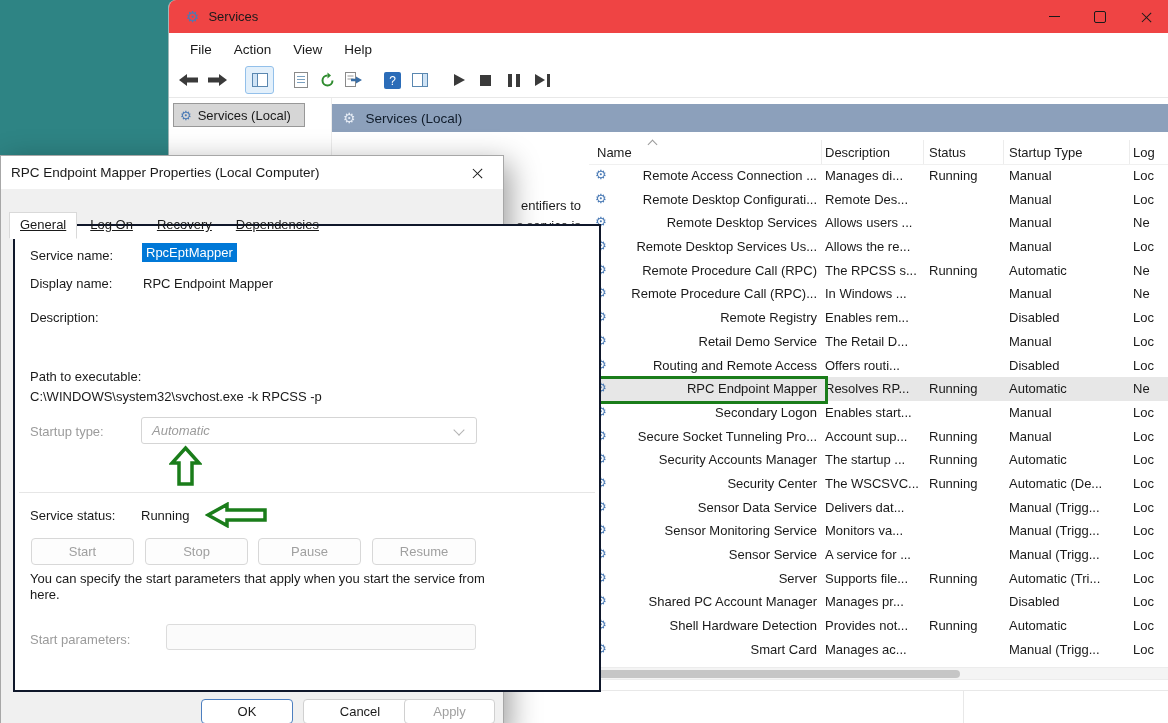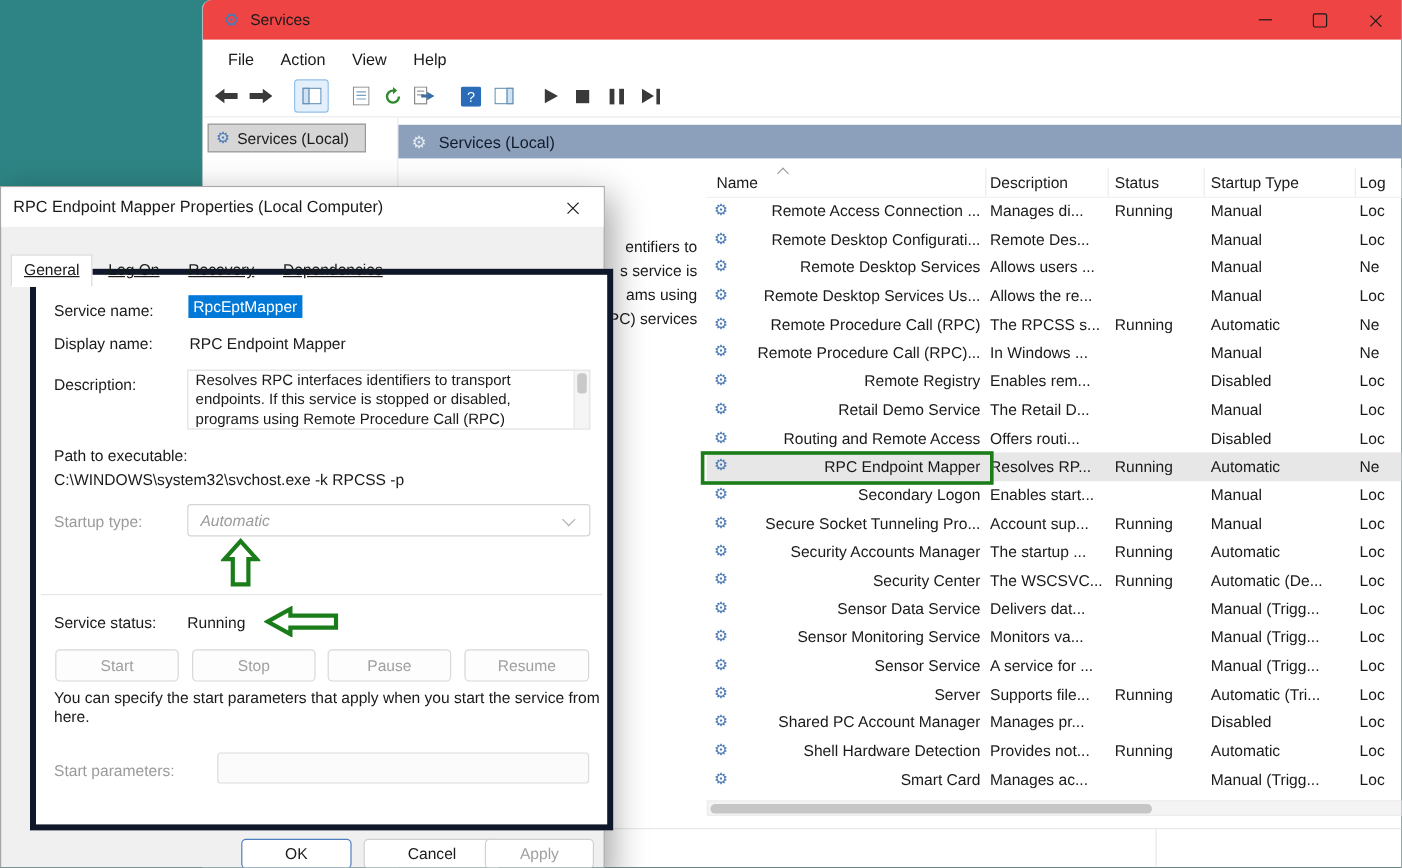--- a/index.html
+++ b/index.html
@@ -80,21 +80,21 @@
   .dialog{position:absolute;left:0;top:143px;width:504px;height:580px;background:#f0f0f0;
     border:1px solid #a7a7a7;box-shadow:6px 8px 28px rgba(0,0,0,.38);z-index:50;box-sizing:border-box;margin-top:12px;}
   .dlg-title{position:absolute;left:0;top:0;right:0;height:33px;background:#fff;display:flex;align-items:center;}
   .dlg-title-text{margin-left:10px;font-size:13.5px;}
   .dlg-close{position:absolute;right:6px;top:0;width:40px;height:33px;display:flex;align-items:center;justify-content:center;}
 
   .tabs{position:absolute;left:8px;top:56px;display:flex;z-index:3;text-decoration:underline;}
   .tab{padding:4px 10px 5px;font-size:13px;margin-right:2px;border:1px solid transparent;}
   .tab.selected{background:#fff;border:1px solid #d9d9d9;border-bottom:1px solid #fff;margin-bottom:-1px;}
 
-  .page{position:absolute;left:24px;top:68px;width:486px;height:468px;background:#fff;border:5px solid #0f172a;box-sizing:border-box;}
+  .page{position:absolute;left:12px;top:68px;width:588px;height:468px;background:#fff;border:2px solid #0f172a;box-sizing:border-box;}
   .lbl{position:absolute;font-size:13px;white-space:nowrap;}
   .gray{color:#9b9b9b;}
   .l-svcname{left:15px;top:22px;}
   .v-svcname{position:absolute;left:127px;top:17px;background:#0078d7;color:#ffffff;padding:2px 4px;font-size:13px;}
   .l-dispname{left:15px;top:50px;}
   .v-dispname{left:128px;top:50px;}
   .l-desc{left:15px;top:84px;}
   .descbox{position:absolute;left:126px;top:79px;width:336px;height:50px;background:#fff;border:1px solid #e0e0e0;overflow:hidden;box-sizing:border-box;}
   .descline{padding:0 8px 0 6px;line-height:16px;font-size:12.5px;white-space:nowrap;}
   .descbar{position:absolute;right:0;top:0;width:12px;height:100%;background:#f5f5f5;border-left:1px solid #e8e8e8;}
@@ -478,31 +478,20 @@
       </div>
 
     <div class="page">
       <span class="lbl l-svcname">Service name:</span>
       <span class="v-svcname">RpcEptMapper</span>
 
       <span class="lbl l-dispname">Display name:</span>
       <span class="lbl v-dispname">RPC Endpoint Mapper</span>
 
       <span class="lbl l-desc">Description:</span>
-      <div class="descbox">
-        <div>
-
-        <div class="descline">Resolves RPC interfaces identifiers to transport</div>
-            <div class="descline">endpoints. If this service is stopped or disabled,</div>
-            <div class="descline">programs using Remote Procedure Call (RPC)</div>
-          </div>
-        <div class="descbar">
-          <div class="descthumb"></div>
-        </div>
-      </div>
 
       <span class="lbl l-path">Path to executable:</span>
       <span class="lbl v-path">C:\WINDOWS\system32\svchost.exe -k RPCSS -p</span>
 
       <span class="lbl gray l-startup">Startup type:</span>
       <div class="dropdown">
         <span class="dd-value">Automatic</span>
         <span class="dd-chev"></span>
       </div>
 

